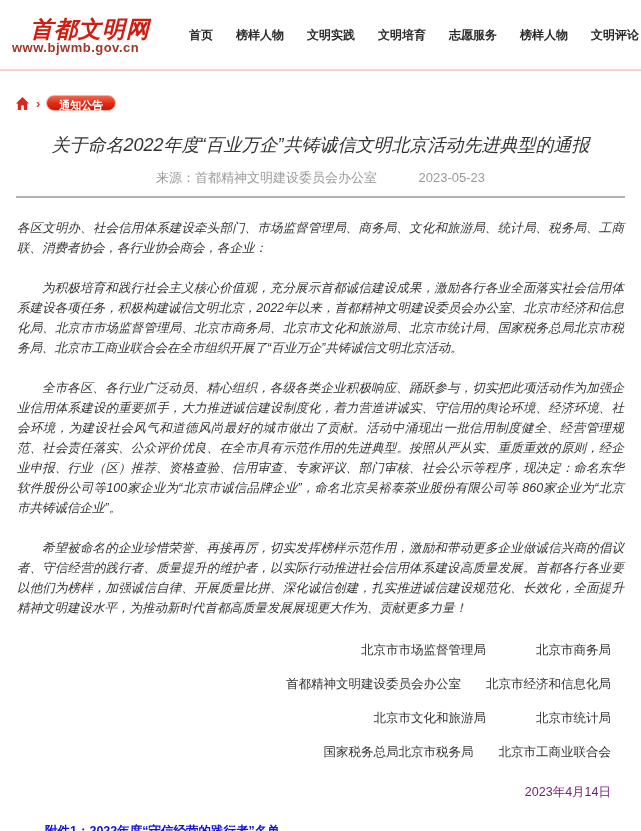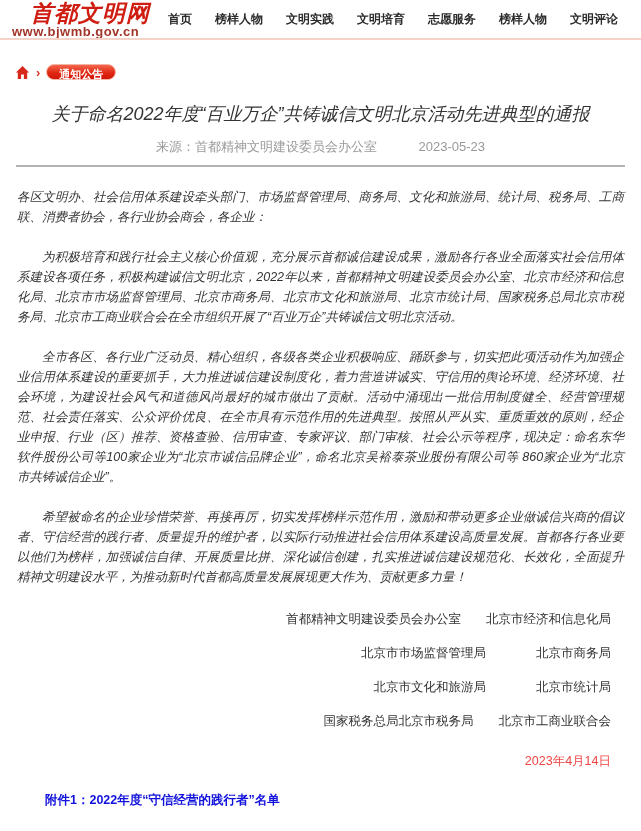--- a/index.html
+++ b/index.html
@@ -5,25 +5,26 @@
   * { margin:0; padding:0; box-sizing:border-box; }
   html,body { width:641px; background:#fff; }
   body {
     height:831px; overflow:hidden;
     font-family:"Liberation Sans","DejaVu Sans",sans-serif;
     color:#333;
   }
 
   
   .header {
-    width:641px; height:40px;
+    width:641px; height:71px;
     display:flex; align-items:center;
     border-bottom:2px solid #f6d3c9;
     background:#fff; overflow:hidden;
     padding-left:12px;
+    gap:21px;
   }
   .logo { width:146px; flex:0 0 auto; padding-top:2px; }
   .logo-title {
     font-size:23px; font-weight:bold; font-style:italic;
     color:#cf1d12; letter-spacing:1px; line-height:24px;
     padding-left:18px;
   }
   .logo-url {
     font-size:13px; font-weight:bold; color:#a2352a;
     letter-spacing:0.5px; line-height:14px;
@@ -69,21 +70,21 @@
   .para {
     margin-top:20px;
     font-size:12.5px; line-height:20px; color:#333;
     text-align:justify;
     font-style:italic;
   }
   .para.indent { text-indent:2em; }
 
   .sig-block { margin-top:22px; padding-right:13px; text-align:right; }
   .sig-line { font-size:12.5px; color:#333; line-height:20px; margin-bottom:14px; }
-  .sign-date { font-size:12.5px; color:#ef4444; line-height:20px; margin-top:20px; }
+  .sign-date { font-size:12.5px; color:#701a75; line-height:20px; margin-top:20px; }
 
   .attachments { margin-top:20px; padding-left:28px; }
   .attachment-link {
     display:block; margin-bottom:14px;
     font-size:12.5px; font-weight:bold; color:#1212dd;
     text-decoration:none; cursor:pointer; line-height:18px;
   }
 </style>
 </head>
 <body>
@@ -122,22 +123,22 @@
 
 <div class="title-divider"></div>
 
 <div class="content">
   <p class="para">各区文明办、社会信用体系建设牵头部门、市场监督管理局、商务局、文化和旅游局、统计局、税务局、工商联、消费者协会，各行业协会商会，各企业：</p>
   <p class="para indent">为积极培育和践行社会主义核心价值观，充分展示首都诚信建设成果，激励各行各业全面落实社会信用体系建设各项任务，积极构建诚信文明北京，2022年以来，首都精神文明建设委员会办公室、北京市经济和信息化局、北京市市场监督管理局、北京市商务局、北京市文化和旅游局、北京市统计局、国家税务总局北京市税务局、北京市工商业联合会在全市组织开展了“百业万企”共铸诚信文明北京活动。</p>
   <p class="para indent">全市各区、各行业广泛动员、精心组织，各级各类企业积极响应、踊跃参与，切实把此项活动作为加强企业信用体系建设的重要抓手，大力推进诚信建设制度化，着力营造讲诚实、守信用的舆论环境、经济环境、社会环境，为建设社会风气和道德风尚最好的城市做出了贡献。活动中涌现出一批信用制度健全、经营管理规范、社会责任落实、公众评价优良、在全市具有示范作用的先进典型。按照从严从实、重质重效的原则，经企业申报、行业（区）推荐、资格查验、信用审查、专家评议、部门审核、社会公示等程序，现决定：命名东华软件股份公司等100家企业为“北京市诚信品牌企业”，命名北京吴裕泰茶业股份有限公司等 860家企业为“北京市共铸诚信企业”。</p>
   <p class="para indent">希望被命名的企业珍惜荣誉、再接再厉，切实发挥榜样示范作用，激励和带动更多企业做诚信兴商的倡议者、守信经营的践行者、质量提升的维护者，以实际行动推进社会信用体系建设高质量发展。首都各行各业要以他们为榜样，加强诚信自律、开展质量比拼、深化诚信创建，扎实推进诚信建设规范化、长效化，全面提升精神文明建设水平，为推动新时代首都高质量发展展现更大作为、贡献更多力量！</p>
 
   <div class="sig-block">
+    <div class="sig-line">北京市市场监督管理局　　　　北京市商务局</div>
     <div class="sig-line">首都精神文明建设委员会办公室　　北京市经济和信息化局</div>
-    <div class="sig-line">北京市市场监督管理局　　　　北京市商务局</div>
     <div class="sig-line">北京市文化和旅游局　　　　北京市统计局</div>
     <div class="sig-line">国家税务总局北京市税务局　　北京市工商业联合会</div>
     <div class="sign-date">2023年4月14日</div>
   </div>
 
   <div class="attachments">
     <a class="attachment-link">附件1：2022年度“守信经营的践行者”名单</a>
 
   </div>
 </div>

